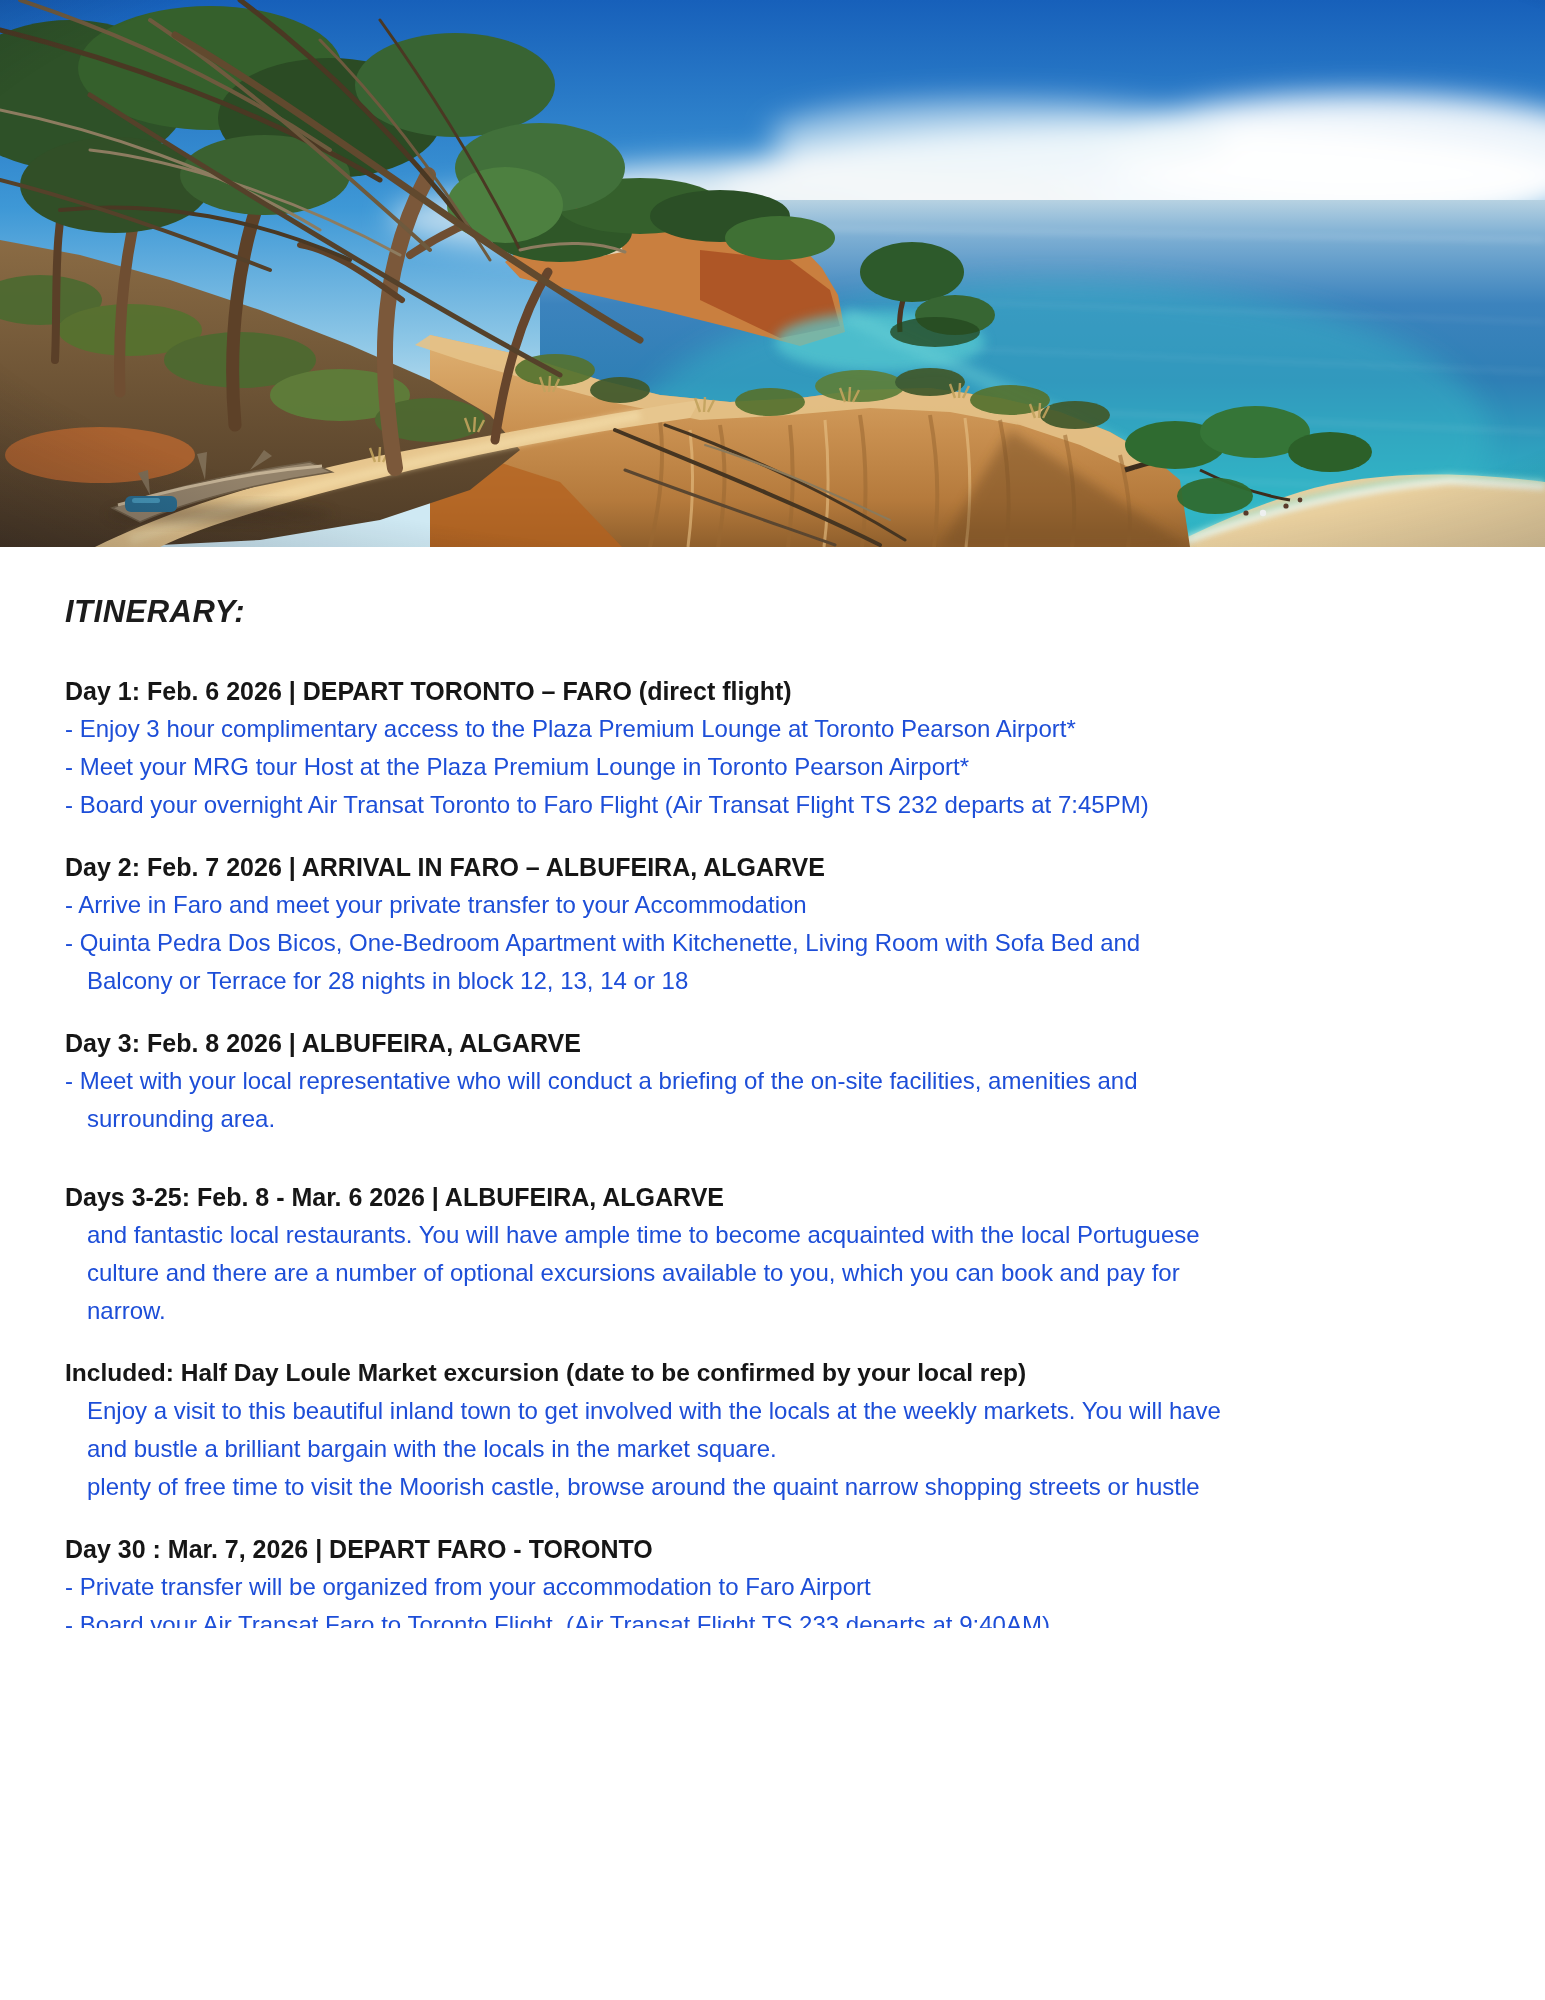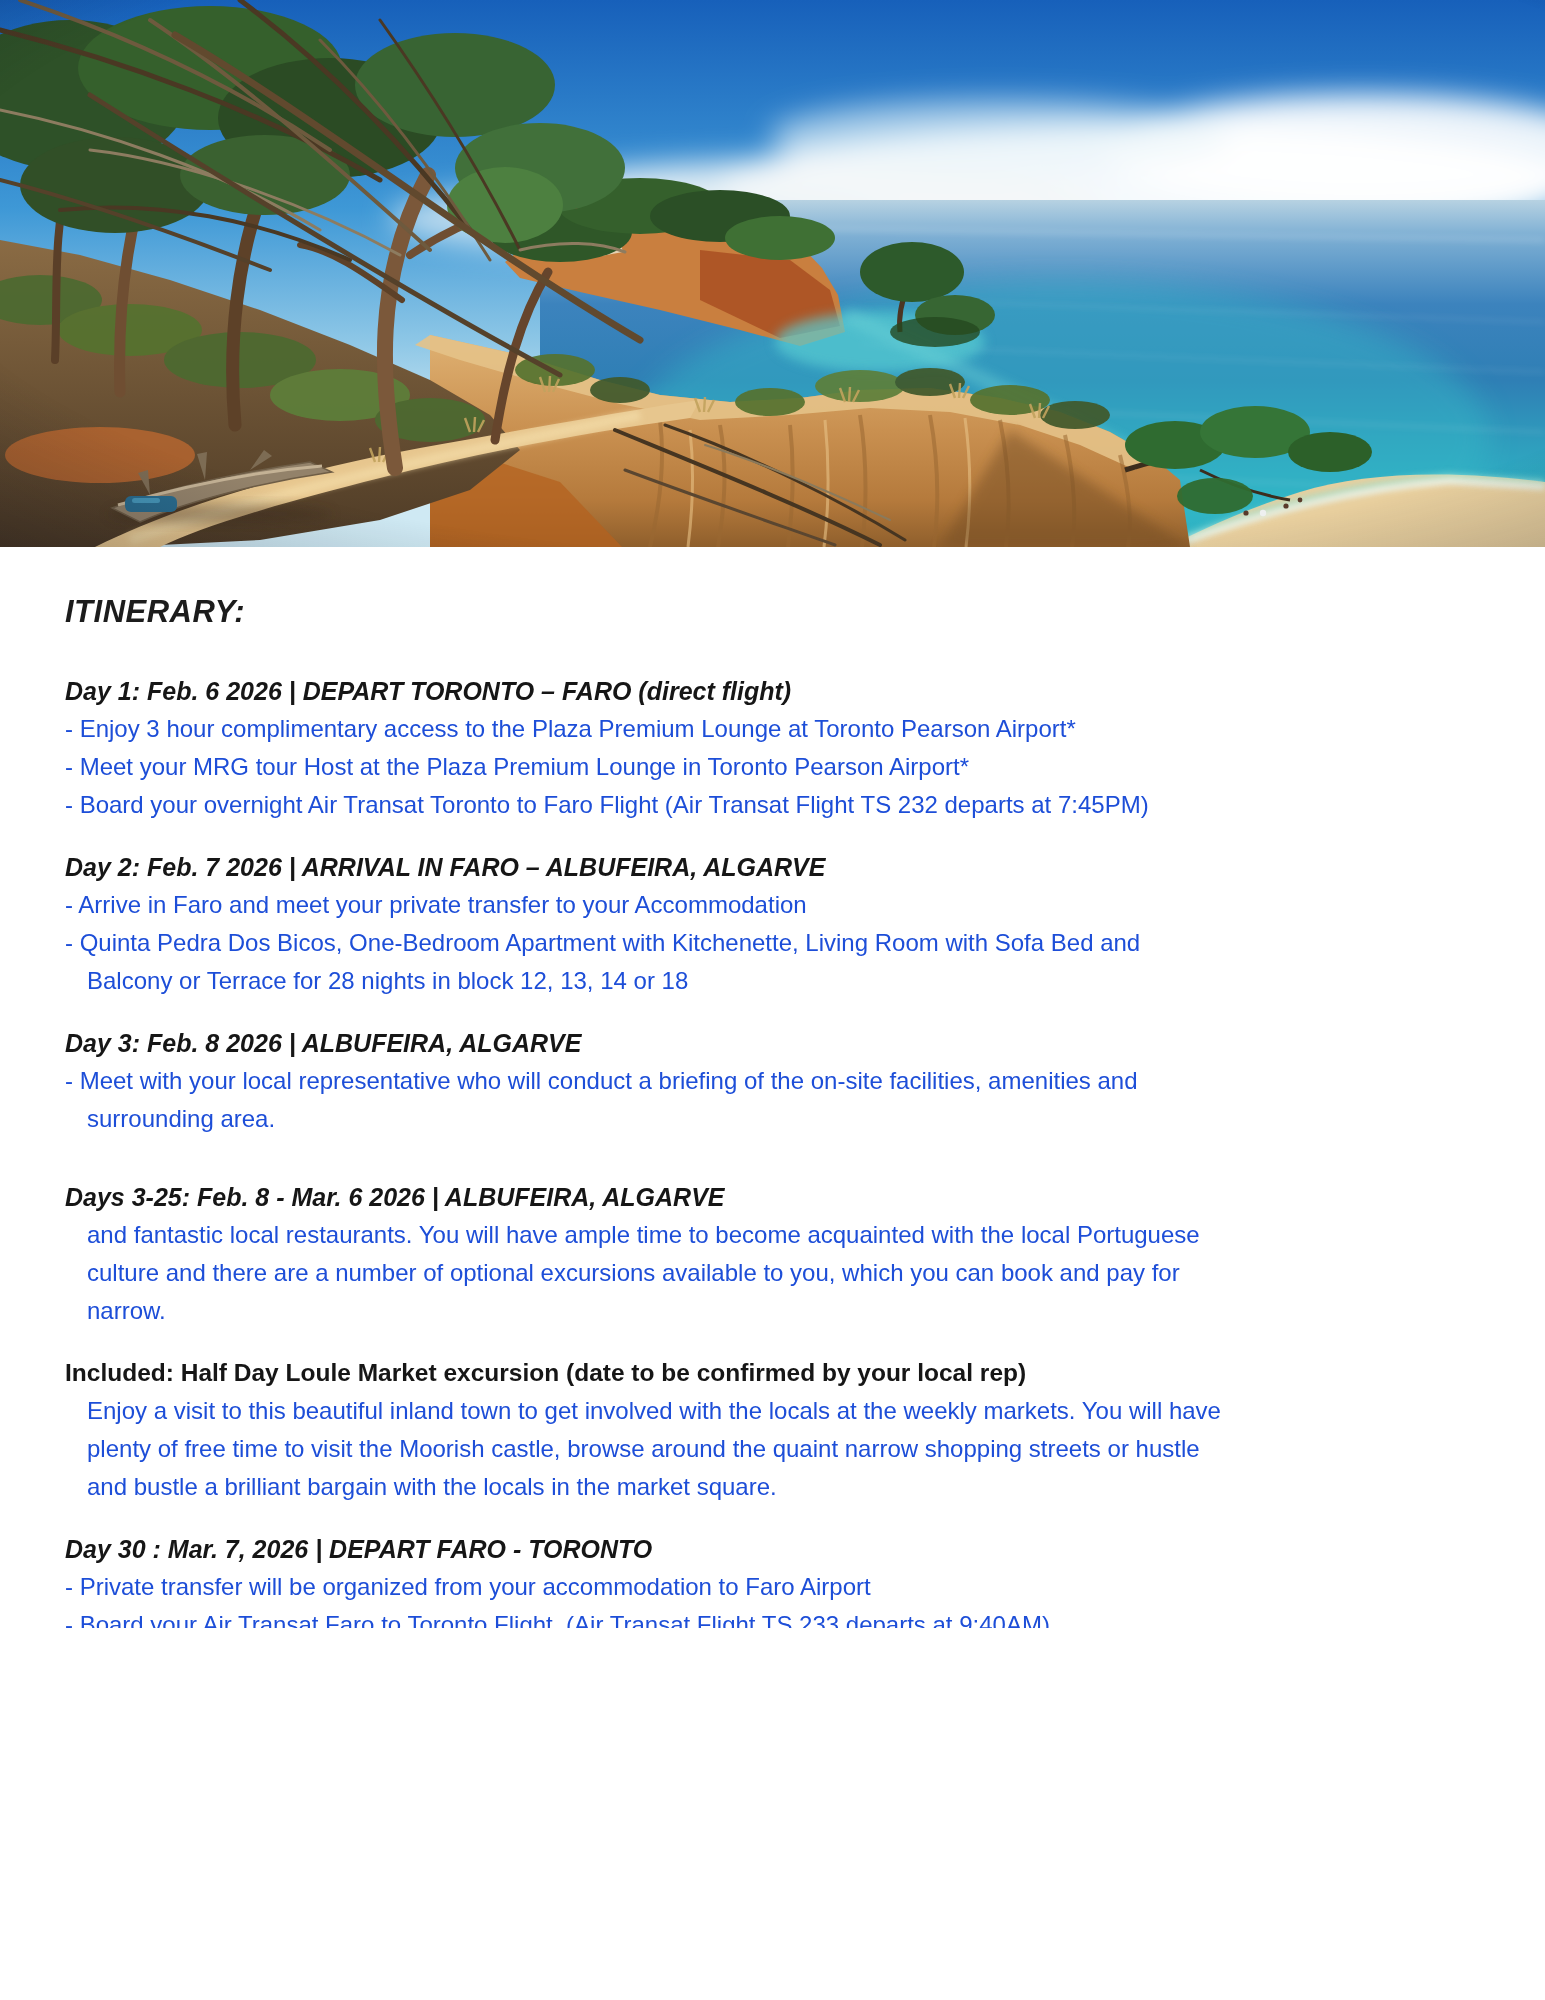--- a/index.html
+++ b/index.html
@@ -6,21 +6,21 @@
   .page{position:relative;width:1545px;height:1628px;background:#ffffff;overflow:hidden;
         font-family:"Liberation Sans",sans-serif;color:#212121;}
   .photo{width:1545px;height:547px;overflow:hidden;line-height:0;}
   .photo svg{display:block;}
   .content{padding:45px 60px 0 65px;}
   .doc-h{font-size:31px;font-weight:bold;font-style:italic;color:#1c1c1c;
          line-height:40px;letter-spacing:.5px;margin:0 0 40px 0;}
   .sec{margin-top:24px;}
   .sec.first{margin-top:0;}
   .sec.gap-lg{margin-top:40px;}
-  .sec-h{font-size:25px;font-weight:bold;font-style:italic;color:#161616;
+  .sec-h{font-size:25px;font-weight:bold;color:#161616;
          line-height:38px;white-space:pre;}
   .sec-h.upright{font-style:normal;font-size:24.5px;margin-left:-10px;padding-left:10px;}
   .ln{font-size:24px;line-height:38px;color:#1d4ed8;white-space:pre;}
   .ln.cont{padding-left:22px;}
   .logo{display:flex;justify-content:center;align-items:flex-end;margin-top:58px;}
   .suitcases{width:102px;height:120px;margin-right:8px;flex:0 0 auto;}
   .brand{display:flex;flex-direction:column;}
   .brand-l1,.brand-l2-text{font-family:"DejaVu Serif",serif;font-style:italic;font-weight:bold;
          color:#6d28d9;font-size:46px;line-height:54px;letter-spacing:-1px;}
   .brand-l2{display:flex;align-items:center;}
@@ -270,22 +270,22 @@
     <div class="sec gap-lg">
       <div class="sec-h">Days 3-25: Feb. 8 - Mar. 6 2026 | ALBUFEIRA, ALGARVE</div>
       <div class="ln cont">and fantastic local restaurants. You will have ample time to become acquainted with the local Portuguese</div>
       <div class="ln cont">culture and there are a number of optional excursions available to you, which you can book and pay for</div>
       <div class="ln cont">narrow.</div>
     </div>
 
     <div class="sec">
       <div class="sec-h upright">Included: Half Day Loule Market excursion (date to be confirmed by your local rep)</div>
       <div class="ln cont">Enjoy a visit to this beautiful inland town to get involved with the locals at the weekly markets. You will have</div>
+      <div class="ln cont">and bustle a brilliant bargain with the locals in the market square.</div>
       <div class="ln cont">plenty of free time to visit the Moorish castle, browse around the quaint narrow shopping streets or hustle</div>
-      <div class="ln cont">and bustle a brilliant bargain with the locals in the market square.</div>
     </div>
 
     <div class="sec">
       <div class="sec-h">Day 30 : Mar. 7, 2026 | DEPART FARO - TORONTO</div>
       <div class="ln">- Private transfer will be organized from your accommodation to Faro Airport</div>
       <div class="ln">- Board your Air Transat Faro to Toronto Flight  (Air Transat Flight TS 233 departs at 9:40AM)</div>
     </div>
 
     <div class="logo">
       <svg class="suitcases" viewBox="0 0 100 120" xmlns="http://www.w3.org/2000/svg">

